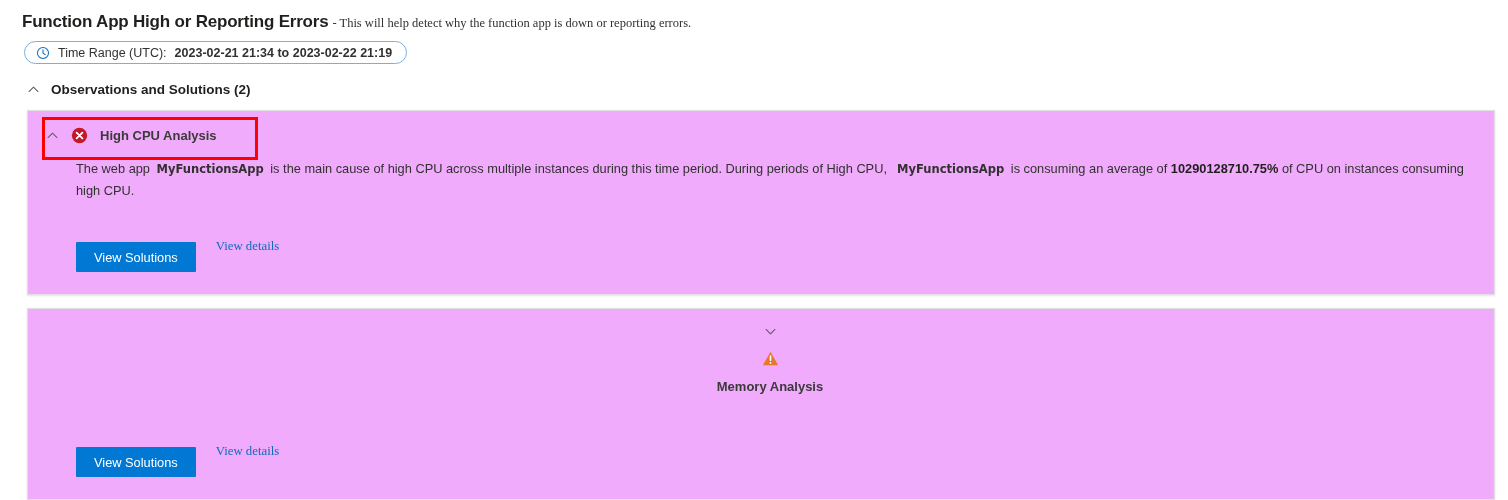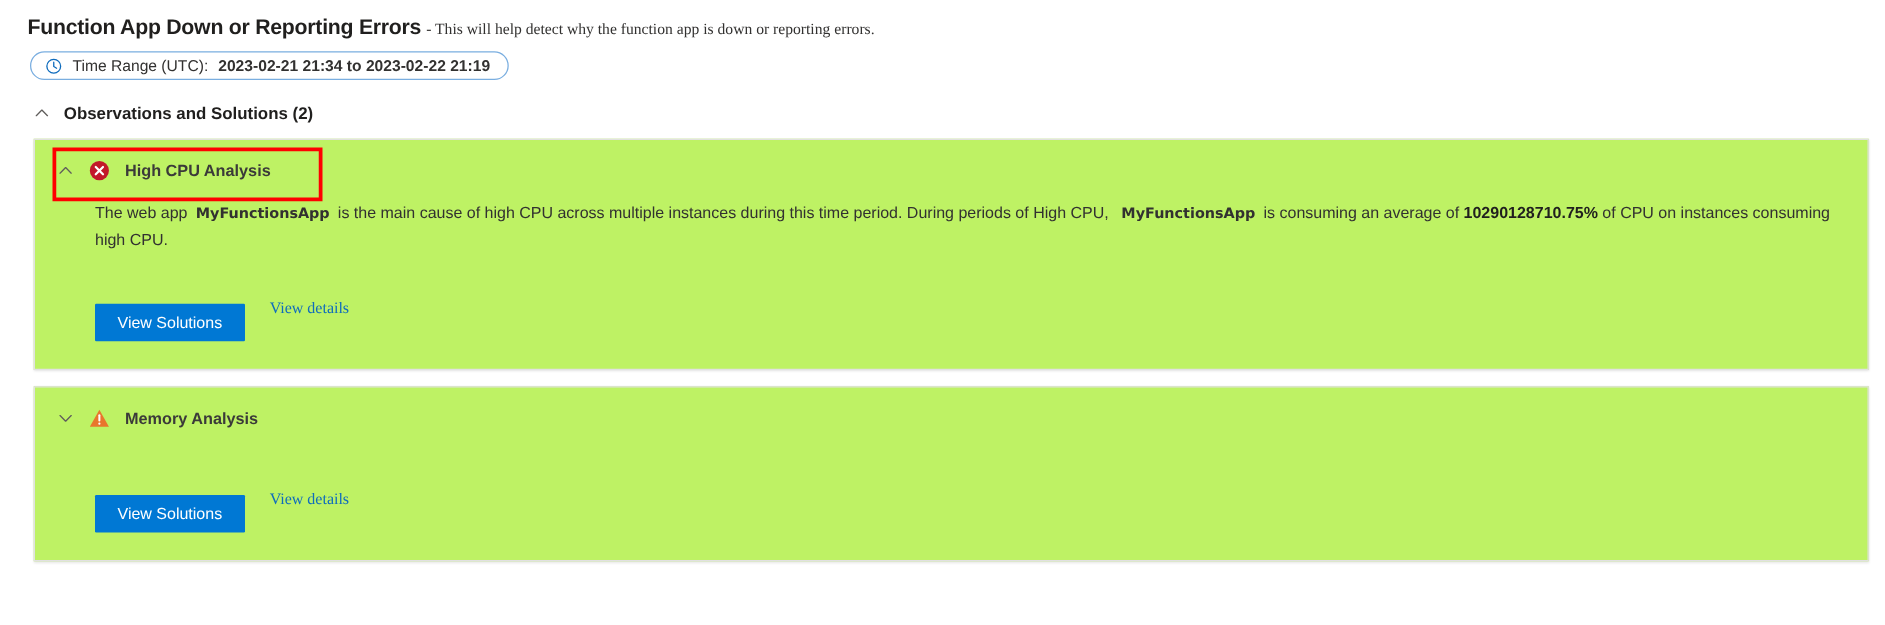--- a/index.html
+++ b/index.html
@@ -74,21 +74,21 @@
     color: #201f1e;
   }
 
   
   .cards {
     padding: 13px 0 0 0;
   }
   .card {
     position: relative;
     margin: 0 13px 13px 27px;
-    background: #bef264;
+    background: #f0abfc;
     border: 1px solid #e1e1e1;
     box-shadow: 0 1px 2px rgba(0,0,0,0.10), 0 0 1px rgba(0,0,0,0.08);
   }
   .card-head {
     display: flex;
     align-items: center;
     gap: 12px;
     padding: 16px 0 14px 18px;
   }
   .card-head .chev { width: 13px; height: 13px; }
@@ -154,28 +154,28 @@
   }
   .link-btn {
     background: none;
     border: none;
     color: #0f6cbd;
     font-family: Liberation Serif, serif;
     font-size: 12.8px;
     cursor: pointer;
     padding: 0 8px;
   }
-  .card-memory .card-head { padding-bottom: 12px; }
+  .card-memory .card-head { padding-bottom: 12px; flex-direction: column; }
   .card-memory .card-body { padding-top: 10px; }
 </style>
 </head>
 <body>
 
 <div class="page-header">
-  <span class="page-title">Function App Down or Reporting Errors</span>
+  <span class="page-title">Function App High or Reporting Errors</span>
   <span class="page-subtitle">- This will help detect why the function app is down or reporting errors.</span>
 </div>
 
 <div class="timerange-row">
   <div class="timerange-pill">
     <span>
       <svg class="clock-icon" viewBox="0 0 16 16" aria-hidden="true">
         <circle cx="8" cy="8" r="6.3" fill="none" stroke="#0f6cbd" stroke-width="1.2"></circle>
         <path d="M8 4.3 V8.2 L10.6 9.8" fill="none" stroke="#0f6cbd" stroke-width="1.2" stroke-linecap="round"></path>
       </svg>

